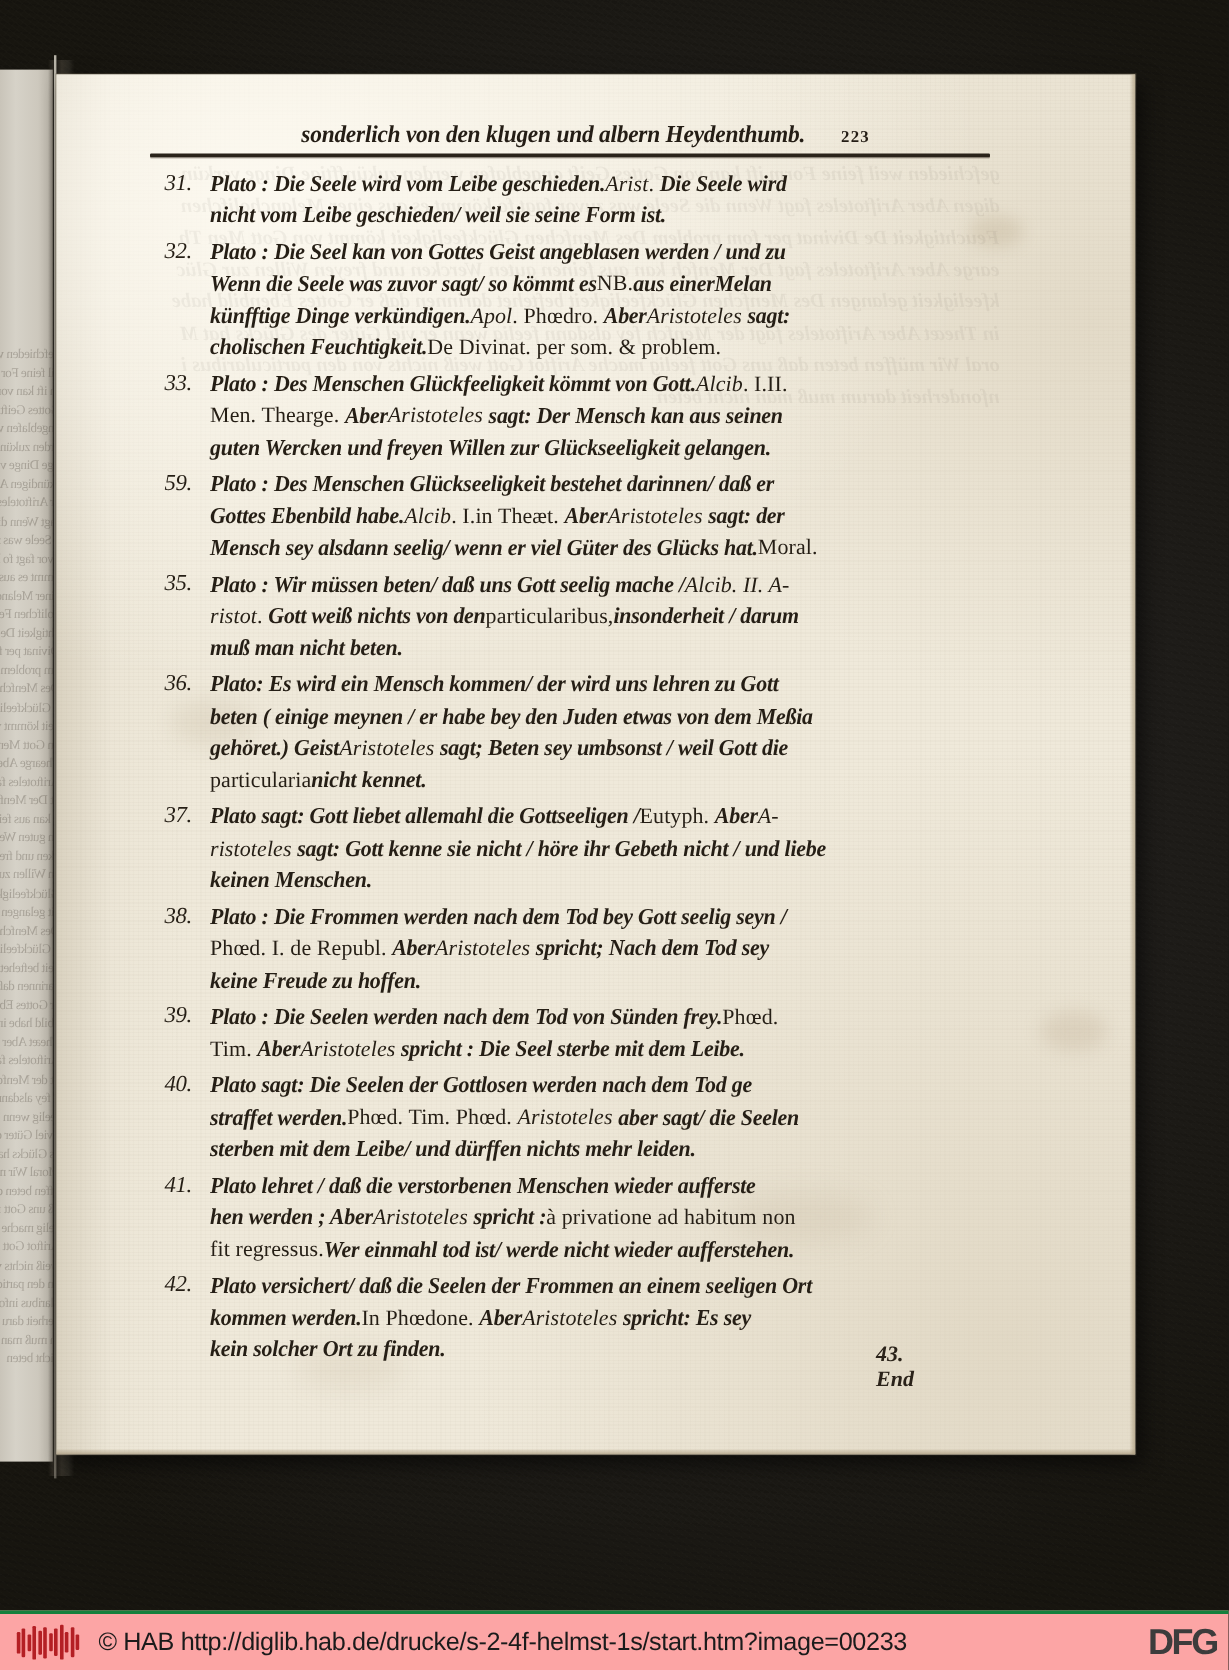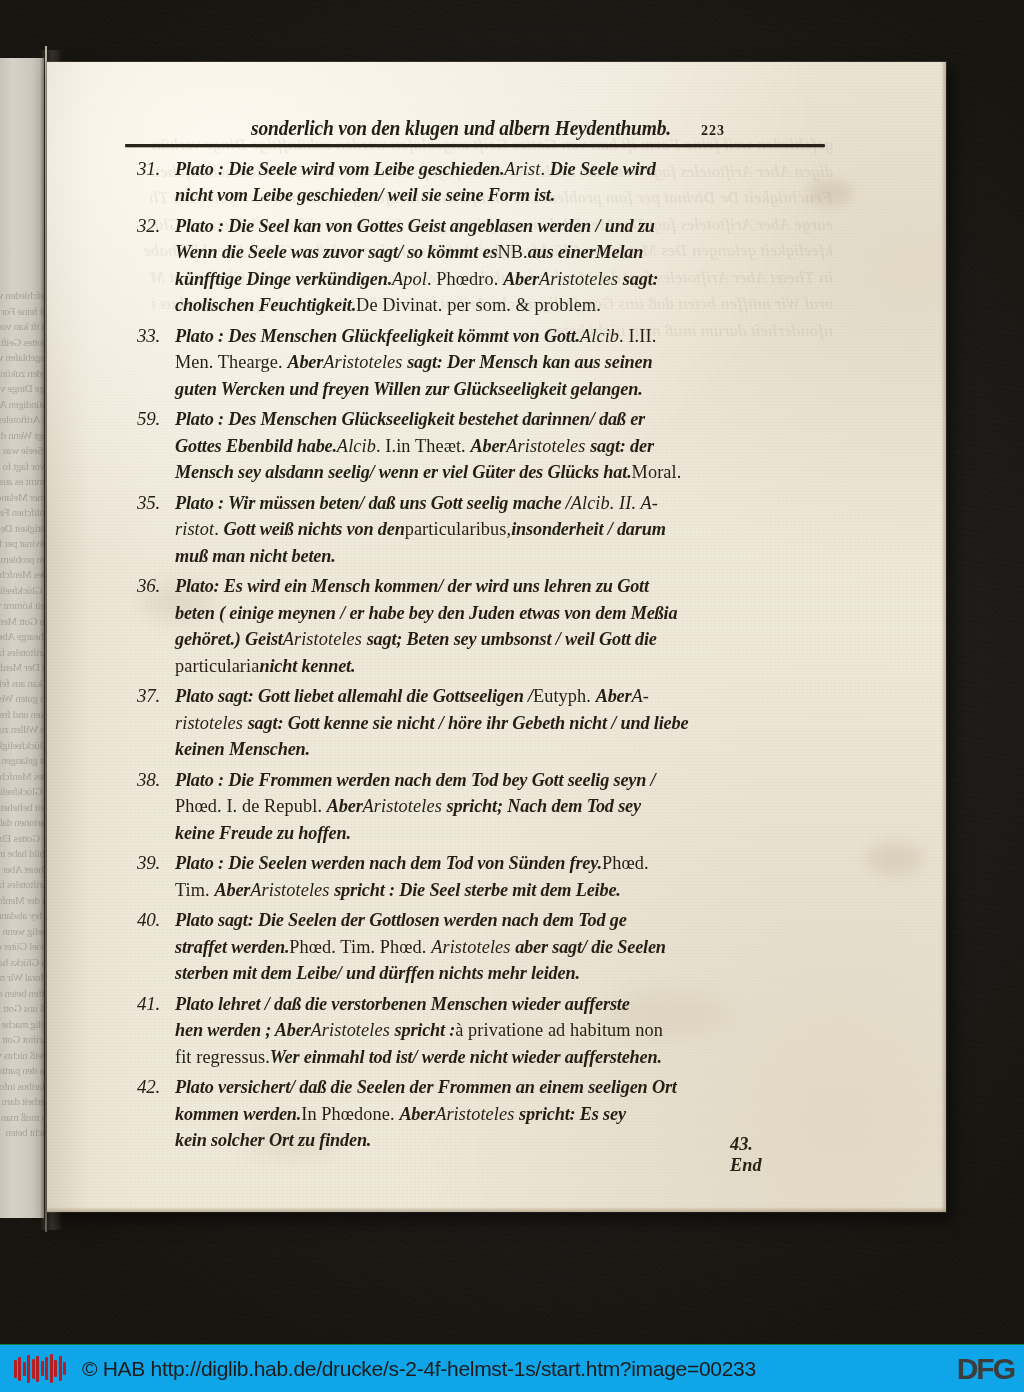--- a/index.html
+++ b/index.html
@@ -120,21 +120,21 @@
     background: linear-gradient(180deg, rgba(196,182,156,.0), rgba(166,150,120,.7));
   }
 
   
   .spot { position: absolute; border-radius: 50%; pointer-events: none; }
 
   
   .typeblock {
     position: absolute;
     left: 78px;
-    top: 56px;
+    top: 40px;
     width: 700px;
   }
 
   .running-head {
     display: flex;
     align-items: baseline;
     justify-content: center;
     gap: 30px;
     padding-left: 26px;
     font-family: "Liberation Serif", serif;
@@ -240,24 +240,24 @@
     overflow: hidden;
   }
 
   
   .creditbar {
     position: absolute;
     left: 0;
     bottom: 0;
     width: 1024px;
     height: 47px;
-    background: #0ea5e9;
+    background: #fca5a5;
     display: flex;
     align-items: center;
-    border-top: 1px solid #15803d;
+    border-top: 3px solid #15803d;
   }
   .hab-mark {
     flex: 0 0 auto;
     width: 56px;
     height: 30px;
     margin: 0 14px 0 12px;
     display: flex;
     align-items: center;
     justify-content: center;
     gap: 1.5px;

